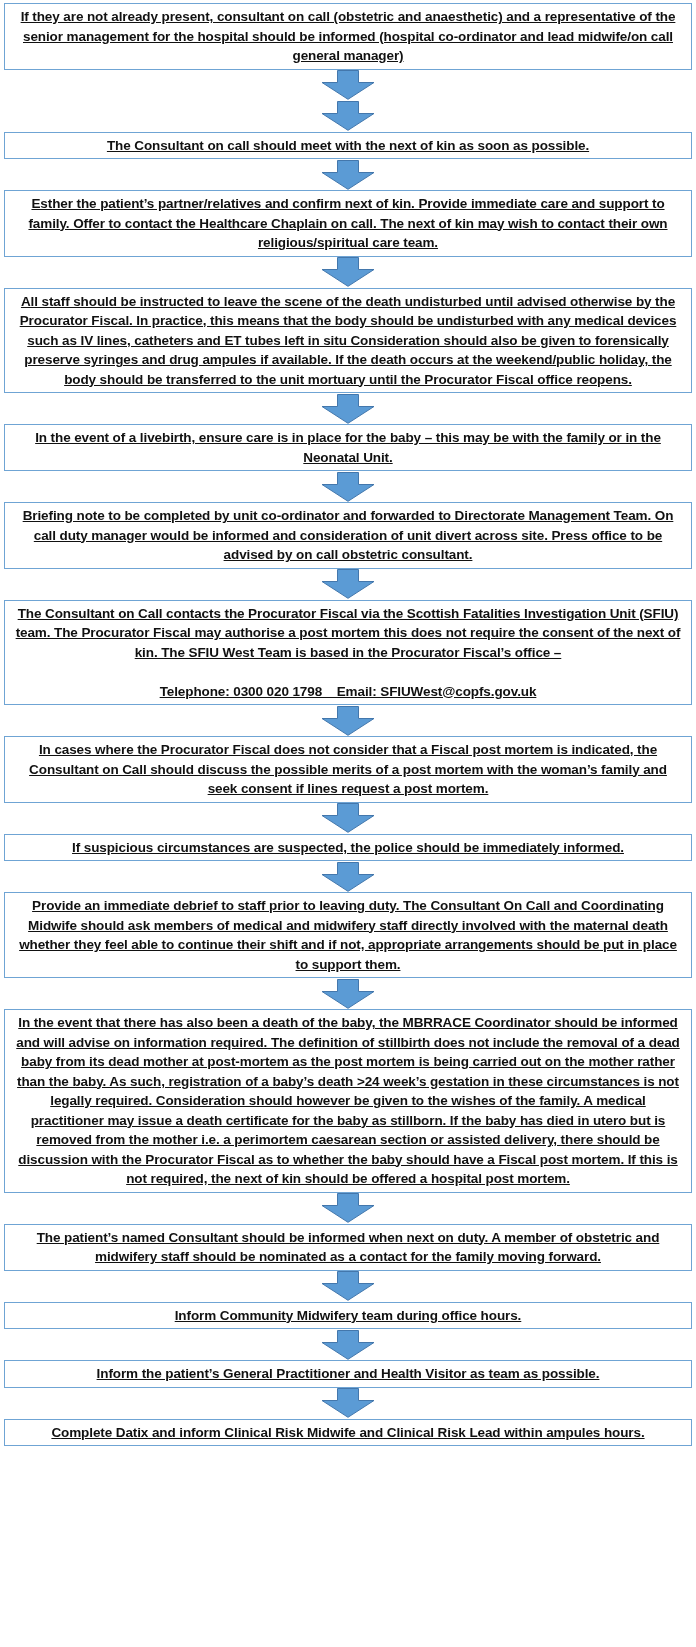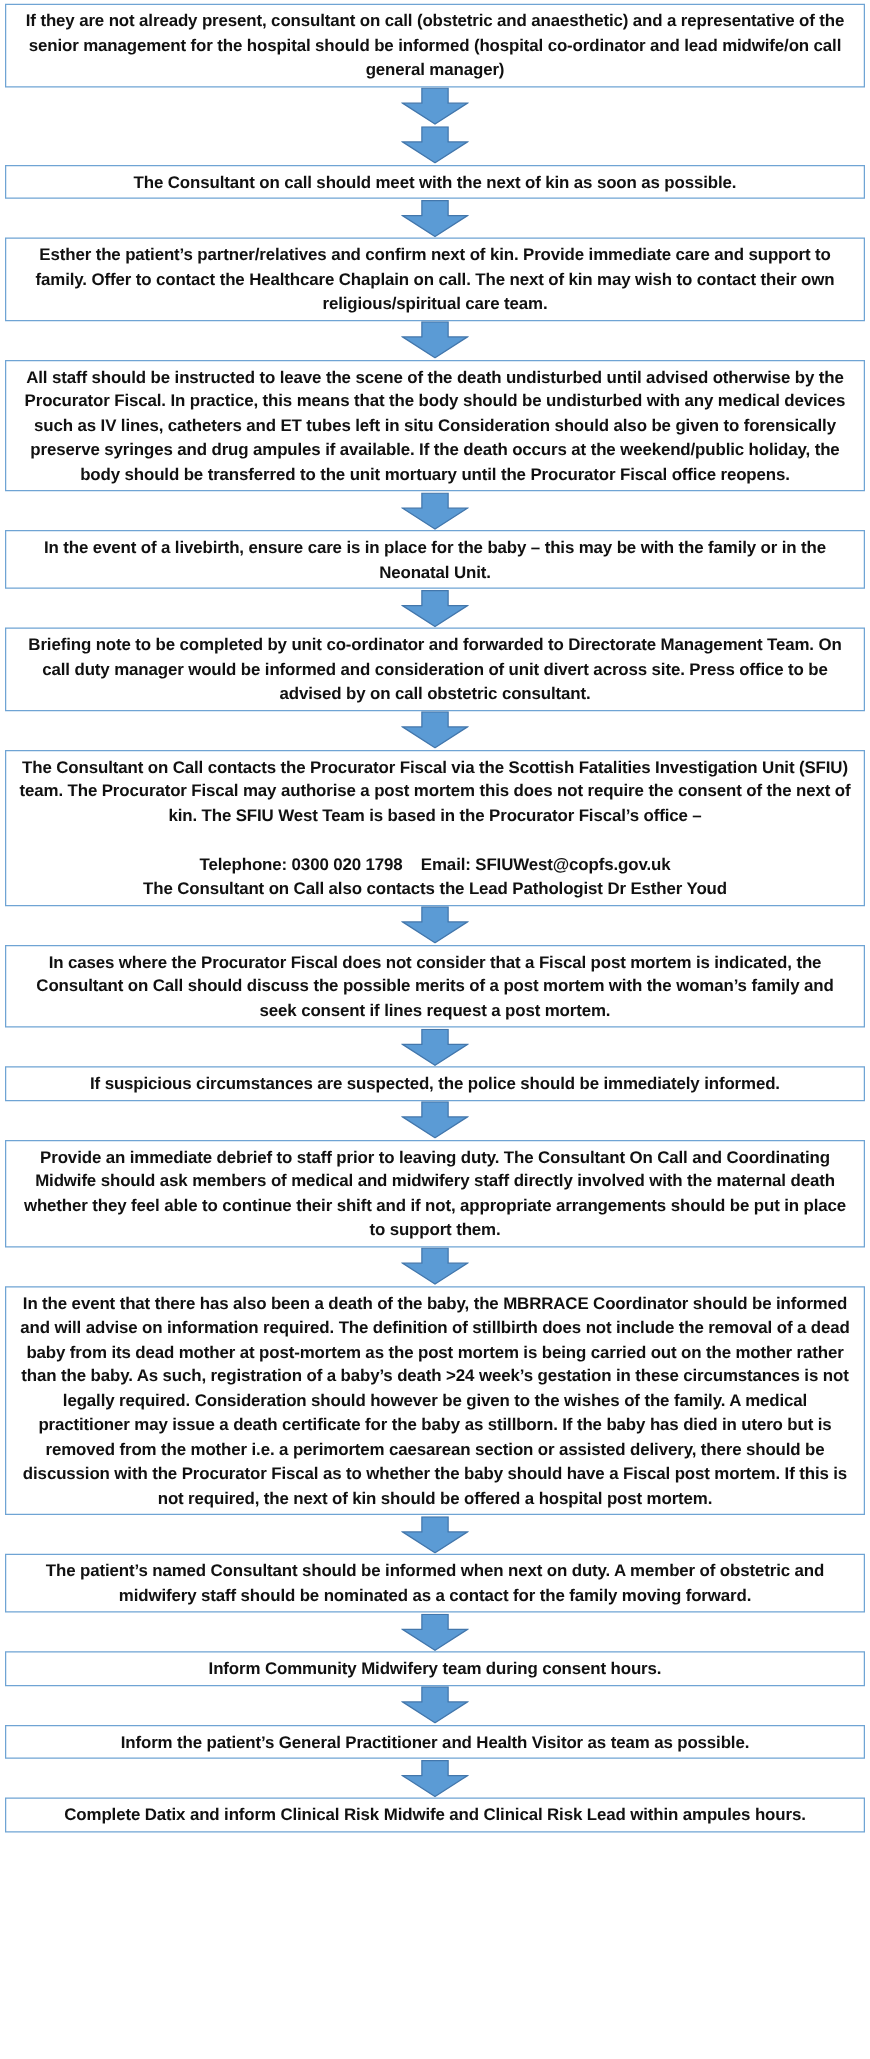--- a/index.html
+++ b/index.html
@@ -13,20 +13,21 @@
   *{box-sizing:border-box;}
   html,body{margin:0;padding:0;background:var(--bg);}
   body{
     width:696px;
     font-family:"Liberation Sans", sans-serif;
     color:var(--text);
   }
   .flow{
     padding-top:3px;
     padding-bottom:4px;
+    text-decoration:underline;
   }
   .box{
     margin:0 4px;
     border:1px solid var(--box-border);
     background:#fff;
     padding:3px 10px;
     text-align:center;
     font-weight:bold;
     font-size:13.5px;
     line-height:19.5px;
@@ -105,21 +106,20 @@
 
   <div class="arrow-wrap">
     <svg width="54" height="30" viewBox="0 0 54 30">
         <path d="M16.5,0.5 L37.5,0.5 L37.5,12.5 L53,12.5 L27,29.3 L1,12.5 L16.5,12.5 Z"></path>
       </svg>
   </div>
 
   <div class="box">
     <div>The Consultant on Call contacts the Procurator Fiscal via the Scottish Fatalities Investigation Unit (SFIU) team. The Procurator Fiscal may authorise a post mortem this does not require the consent of the next of kin. The SFIU West Team is based in the Procurator Fiscal’s office –</div>
     <div class="contact-line">Telephone: 0300 020 1798    Email: SFIUWest@copfs.gov.uk</div>
-    <div>The Consultant on Call also contacts the Lead Pathologist Dr Esther Youd</div>
   </div>
 
   <div class="arrow-wrap">
     <svg width="54" height="30" viewBox="0 0 54 30">
         <path d="M16.5,0.5 L37.5,0.5 L37.5,12.5 L53,12.5 L27,29.3 L1,12.5 L16.5,12.5 Z"></path>
       </svg>
   </div>
 
   <div class="box">In cases where the Procurator Fiscal does not consider that a Fiscal post mortem is indicated, the Consultant on Call should discuss the possible merits of a post mortem with the woman’s family and seek consent if lines request a post mortem.</div>
 
@@ -154,21 +154,21 @@
   </div>
 
   <div class="box">The patient’s named Consultant should be informed when next on duty. A member of obstetric and midwifery staff should be nominated as a contact for the family moving forward.</div>
 
   <div class="arrow-wrap">
     <svg width="54" height="30" viewBox="0 0 54 30">
         <path d="M16.5,0.5 L37.5,0.5 L37.5,12.5 L53,12.5 L27,29.3 L1,12.5 L16.5,12.5 Z"></path>
       </svg>
   </div>
 
-  <div class="box">Inform Community Midwifery team during consent hours.</div>
+  <div class="box">Inform Community Midwifery team during office hours.</div>
 
   <div class="arrow-wrap">
     <svg width="54" height="30" viewBox="0 0 54 30">
         <path d="M16.5,0.5 L37.5,0.5 L37.5,12.5 L53,12.5 L27,29.3 L1,12.5 L16.5,12.5 Z"></path>
       </svg>
   </div>
 
   <div class="box">Inform the patient’s General Practitioner and Health Visitor as team as possible.</div>
 
   <div class="arrow-wrap">

